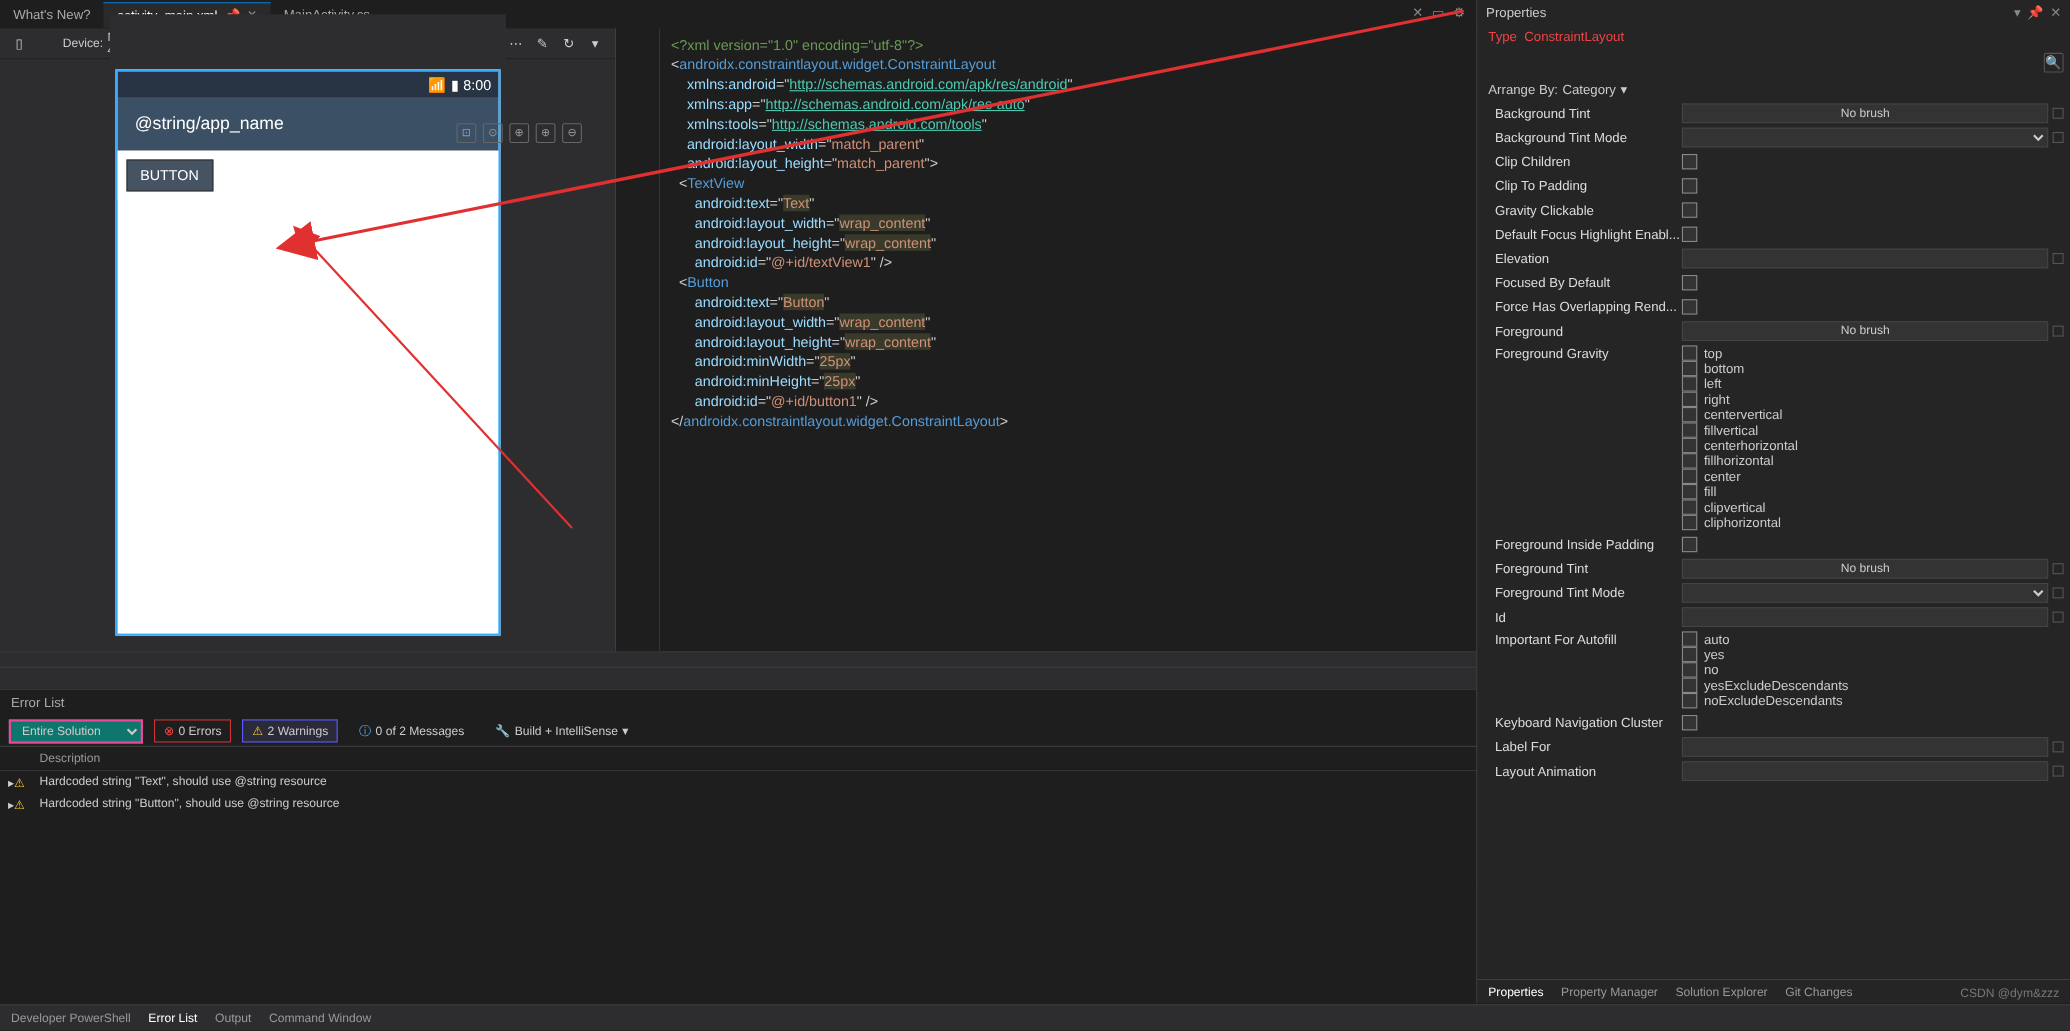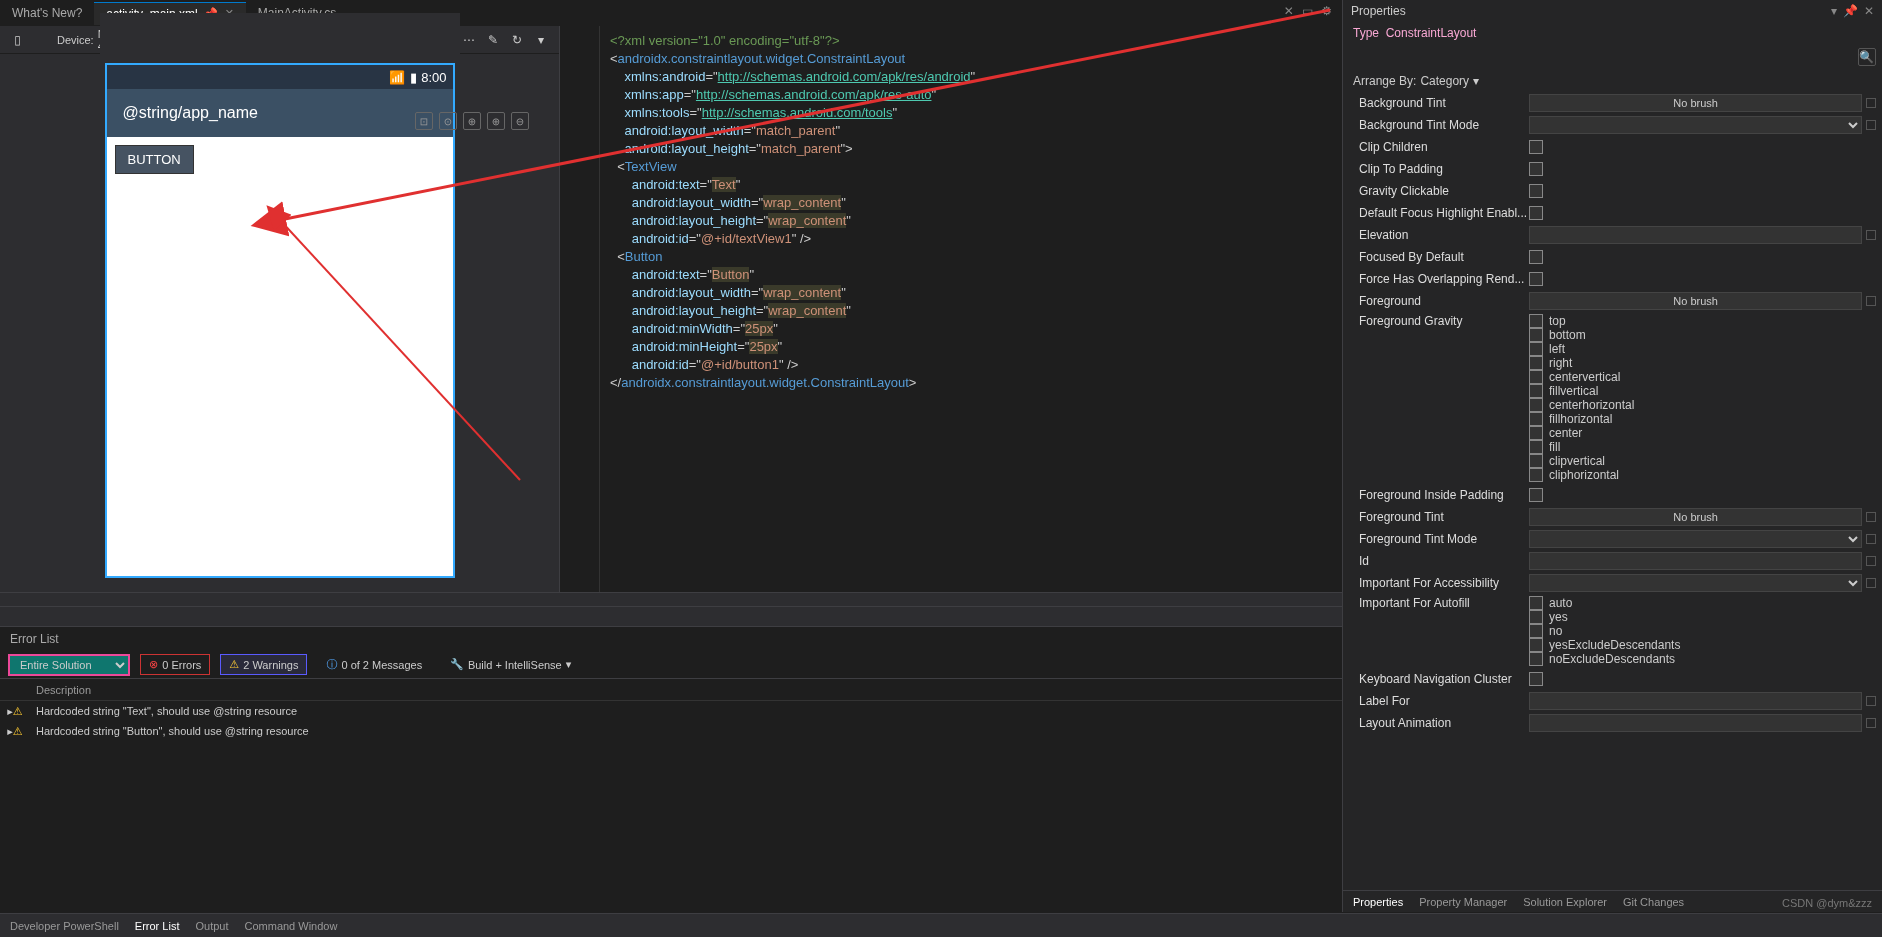--- a/index.html
+++ b/index.html
@@ -46,21 +46,21 @@
 .error-table-header { display:flex; height:22px; align-items:center; border-bottom:1px solid #333; color:#999; font-size:11px; }
 .error-row { display:flex; height:20px; align-items:center; font-size:11px; color:#ccc; }
 .col-icon{width:30px;display:flex;justify-content:center;}
 .col-desc{flex:1;padding-left:6px;} .col-proj{width:130px;} .col-file{width:130px;} .col-line{width:40px;}
 .warn-icon{color:#fc3;}
 .bottom-tabs { position:absolute; bottom:0; left:0; right:0; height:24px; background:#2d2d30; display:flex; align-items:center; padding:0 10px; gap:16px; font-size:11px; color:#999; border-top:1px solid #3e3e42; }
 .bottom-tabs .btab.active { color:#fff; }
 .props-panel { position:absolute; top:0; right:0; width:540px; height:912px; background:#252526; border-left:1px solid #3e3e42; display:flex; flex-direction:column; }
 .props-header { height:22px; display:flex; align-items:center; padding:0 8px; font-size:12px; color:#ccc; }
 .props-header .wincontrols { margin-left:auto; display:flex; gap:6px; color:#888; }
-.props-type { padding:4px 10px; font-size:12px; color:#f9a8d4; }
+.props-type { padding:4px 10px; font-size:12px; color:#ef4444; }
 .props-search { margin:4px 6px; display:flex; justify-content:flex-end; }
 .props-search-icon { width:18px; height:18px; border:1px solid #555; border-radius:2px; display:flex; align-items:center; justify-content:center; color:#999; }
 .props-arrange { padding:4px 10px; font-size:12px; color:#ccc; display:flex; align-items:center; gap:4px; }
 .props-list { flex:1; overflow-y:auto; padding:0 6px; }
 .prop-row { display:flex; height:22px; align-items:center; font-size:12px; }
 .prop-label { width:180px; color:#ddd; padding-left:10px; white-space:nowrap; overflow:hidden; text-overflow:ellipsis; }
 .prop-value { flex:1; display:flex; align-items:center; }
 .prop-nobrush { background:#333; border:1px solid #444; width:100%; height:18px; display:flex; align-items:center; justify-content:center; color:#ccc; font-size:11px; }
 .prop-input { background:#333; border:1px solid #444; width:100%; height:18px; color:#ccc; font-size:11px; padding:0 4px; }
 .prop-checkbox { width:14px; height:14px; border:1px solid #888; background:#333; display:inline-block; }
@@ -424,27 +424,20 @@
           <span class="prop-marker"></span>
         </span>
       </div>
     <div class="prop-row">
         <span class="prop-label">Id</span>
         <span class="prop-value">
           <input class="prop-input" style="">
           <span class="prop-marker"></span>
         </span>
       </div>
-    <div class="prop-row">
-        <span class="prop-label">Important For Accessibility</span>
-        <span class="prop-value">
-          <select class="prop-input"></select>
-          <span class="prop-marker"></span>
-        </span>
-      </div>
 
     <div class="prop-row" style="align-items:flex-start;height:auto;padding:2px 0;">
       <span class="prop-label">Important For Autofill</span>
       <span class="prop-value" style="flex-direction:column;align-items:flex-start;" id="autofill-opts">
           <div class="prop-check-row">
             <span class="prop-checkbox"></span>
             <span>auto</span>
           </div>
           <div class="prop-check-row">
             <span class="prop-checkbox"></span>

